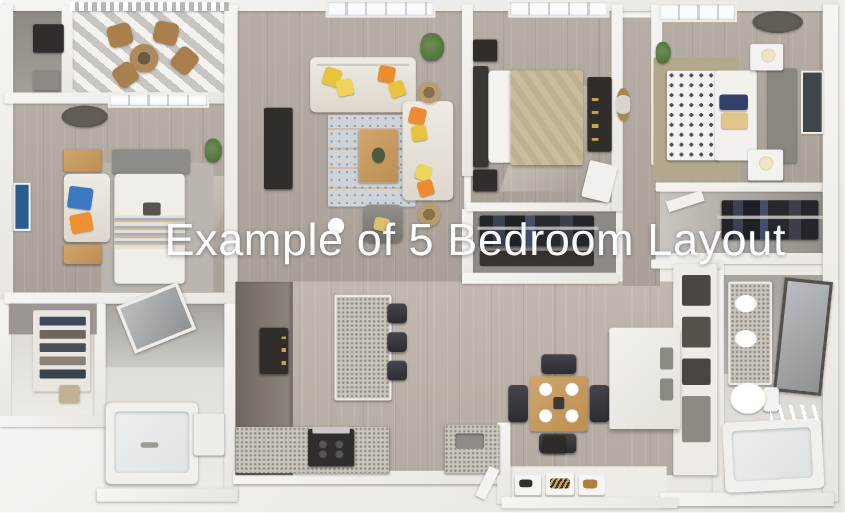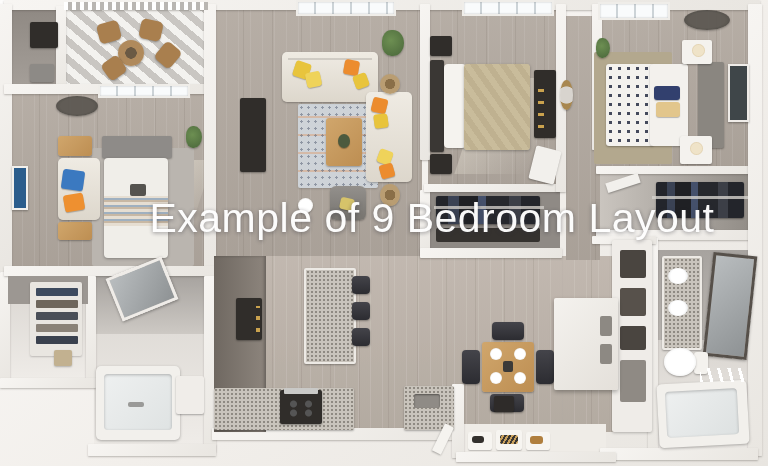--- a/index.html
+++ b/index.html
@@ -239,15 +239,15 @@
 
   <div class="abs" style="left:494px;top:396px;width:20px;height:16px;background:#2e2b29;border-radius:2px;box-shadow:0 1px 2px rgba(0,0,0,.35);"></div>
   <div class="abs" style="left:438px;top:424px;width:10px;height:30px;background:#f5f3ef;transform:rotate(26deg);box-shadow:0 1px 2px rgba(0,0,0,.3);"></div>
   <div class="abs" style="left:468px;top:432px;width:24px;height:18px;background:#f7f5f1;border-radius:2px;box-shadow:0 1px 1px rgba(0,0,0,.2);"></div>
   <div class="abs" style="left:496px;top:430px;width:26px;height:20px;background:#f7f5f1;border-radius:2px;box-shadow:0 1px 1px rgba(0,0,0,.2);"></div>
   <div class="abs" style="left:526px;top:432px;width:24px;height:18px;background:#f7f5f1;border-radius:2px;box-shadow:0 1px 1px rgba(0,0,0,.2);"></div>
   <div class="abs" style="left:472px;top:436px;width:12px;height:7px;background:#33302d;border-radius:3px;"></div>
   <div class="abs" style="left:500px;top:435px;width:18px;height:9px;background:repeating-linear-gradient(120deg,#3a3733 0 2px,#c8a05c 2px 4px);border-radius:2px;"></div>
   <div class="abs" style="left:530px;top:436px;width:13px;height:8px;background:#b07f3e;border-radius:3px;"></div>
 
-  <div class="title">Example of 9 Bedroom Layout</div>
+  <div class="title">Example of 5 Bedroom Layout</div>
 
 </div>
 
 </body></html>

